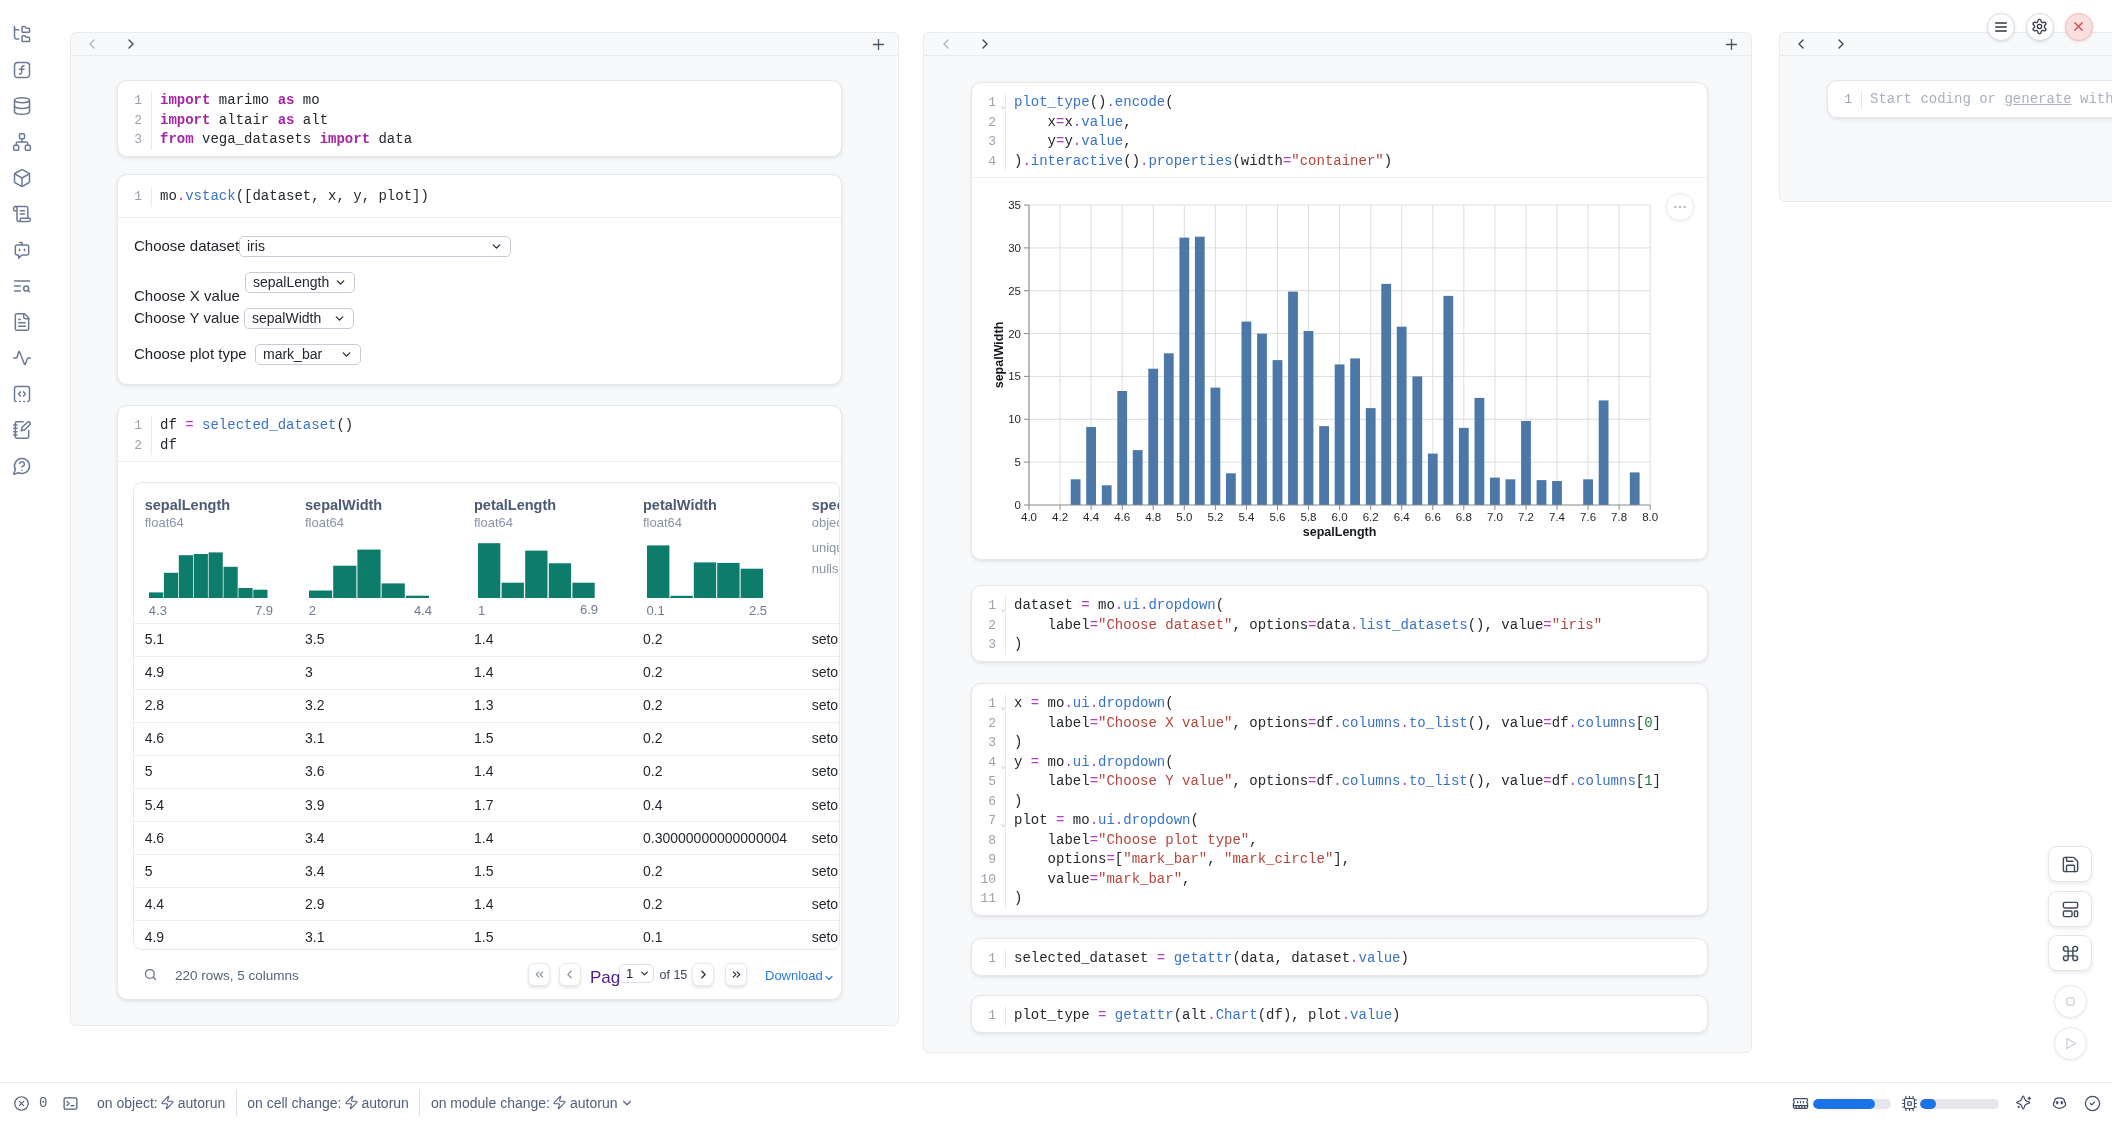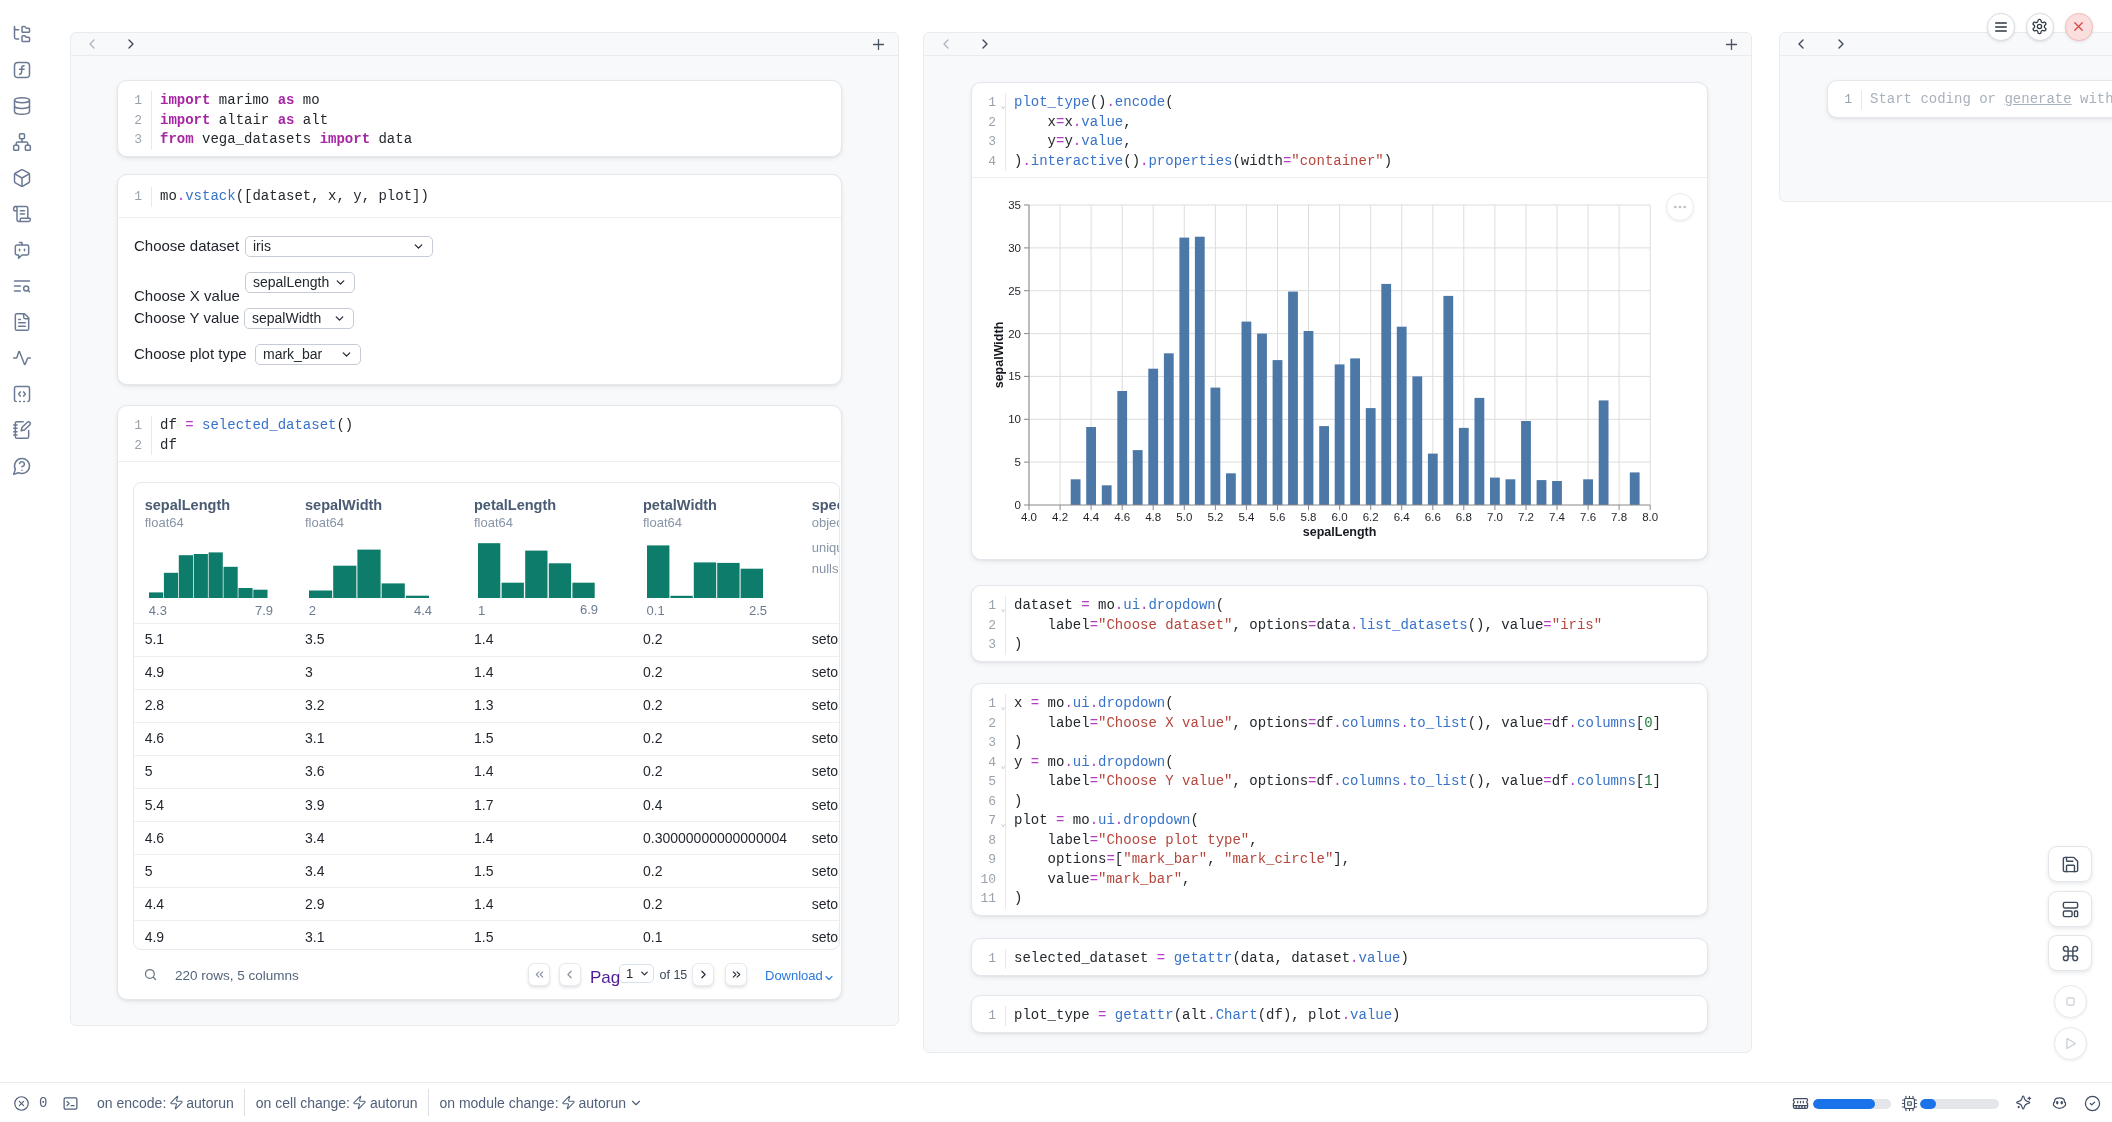--- a/index.html
+++ b/index.html
@@ -125,21 +125,21 @@
         </svg></div>
     </div>
     <div class="cell" style="left:46px;top:47px;width:725px;">
       <div class="code" style="padding-top:10px;padding-bottom:6px"><div class="crow"><div class="gut">1</div><div class="cbody"><span class="k">import</span> marimo <span class="k">as</span> mo</div></div><div class="crow"><div class="gut">2</div><div class="cbody"><span class="k">import</span> altair <span class="k">as</span> alt</div></div><div class="crow"><div class="gut">3</div><div class="cbody"><span class="k">from</span> vega_datasets <span class="k">import</span> data</div></div></div>
     </div>
     <div class="cell" style="left:46px;top:141px;width:725px;height:211px;">
       <div class="code" style="padding-top:12px;padding-bottom:10px"><div class="crow"><div class="gut">1</div><div class="cbody">mo<span class="o">.</span><span class="f">vstack</span>([dataset, x, y, plot])</div></div></div>
       <div class="abs" style="left:0;right:0;top:41.5px;height:1px;background:#eceef2"></div>
       <div class="abs" style="left:0;top:0;right:0;bottom:0">
         <div class="lbl" style="left:16px;top:62px">Choose dataset</div>
-        <div class="selwrap" style="left:127px;top:60.5px;width:188px;height:21px">
+        <div class="selwrap" style="left:121px;top:60.5px;width:272px;height:21px">
           <span>iris</span>
           <svg style="flex:0 0 auto" width="13" height="13" viewBox="0 0 24 24" fill="none" stroke="#222a35" stroke-width="2.4" stroke-linecap="round" stroke-linejoin="round">
             <path d="m6 9 6 6 6-6"></path>
           </svg>
         </div>
         <div class="lbl" style="left:16px;top:112px">Choose X value</div>
         <div class="selwrap" style="left:127px;top:96.5px;width:110px;height:21px">
           <span>sepalLength</span>
           <svg style="flex:0 0 auto" width="13" height="13" viewBox="0 0 24 24" fill="none" stroke="#222a35" stroke-width="2.4" stroke-linecap="round" stroke-linejoin="round">
             <path d="m6 9 6 6 6-6"></path>
@@ -551,21 +551,21 @@
       <path d="m15 9-6 6"></path>
       <path d="m9 9 6 6"></path>
     </svg></div>
 <div class="sbtxt" style="left:39px;top:1095px;font-family:&quot;Liberation Mono&quot;,monospace;font-size:14px">0</div>
 <div class="abs" style="left:61.5px;top:1094.5px"><svg style="" width="17" height="17" viewBox="0 0 24 24" fill="none" stroke="#51607a" stroke-width="1.8" stroke-linecap="round" stroke-linejoin="round">
       <rect x="3" y="4" width="18" height="16" rx="2"></rect>
       <path d="m7 9 3 3-3 3"></path>
       <path d="M13 15h4"></path>
     </svg></div>
 <div class="abs" style="left:97px;top:1089px;display:flex;align-items:center;height:27px;gap:2.5px">
-    <span class="sbt">on encode:</span>
+    <span class="sbt">on object:</span>
     <svg style="" width="15" height="15" viewBox="0 0 24 24" fill="none" stroke="#51607a" stroke-width="1.7" stroke-linecap="round" stroke-linejoin="round">
       <path d="M4 14a1 1 0 0 1-.78-1.63l9.9-10.2a.5.5 0 0 1 .86.46l-1.92 6.02A1 1 0 0 0 13 10h7a1 1 0 0 1 .78 1.63l-9.9 10.2a.5.5 0 0 1-.86-.46l1.92-6.02A1 1 0 0 0 11 14z"></path>
     </svg>
     <span class="sbt">autorun</span>
     <span style="width:1px;height:27px;background:#dde1e7;margin:0 8px"></span>
     <span class="sbt">on cell change:</span>
     <svg style="" width="15" height="15" viewBox="0 0 24 24" fill="none" stroke="#51607a" stroke-width="1.7" stroke-linecap="round" stroke-linejoin="round">
       <path d="M4 14a1 1 0 0 1-.78-1.63l9.9-10.2a.5.5 0 0 1 .86.46l-1.92 6.02A1 1 0 0 0 13 10h7a1 1 0 0 1 .78 1.63l-9.9 10.2a.5.5 0 0 1-.86-.46l1.92-6.02A1 1 0 0 0 11 14z"></path>
     </svg>
     <span class="sbt">autorun</span>

